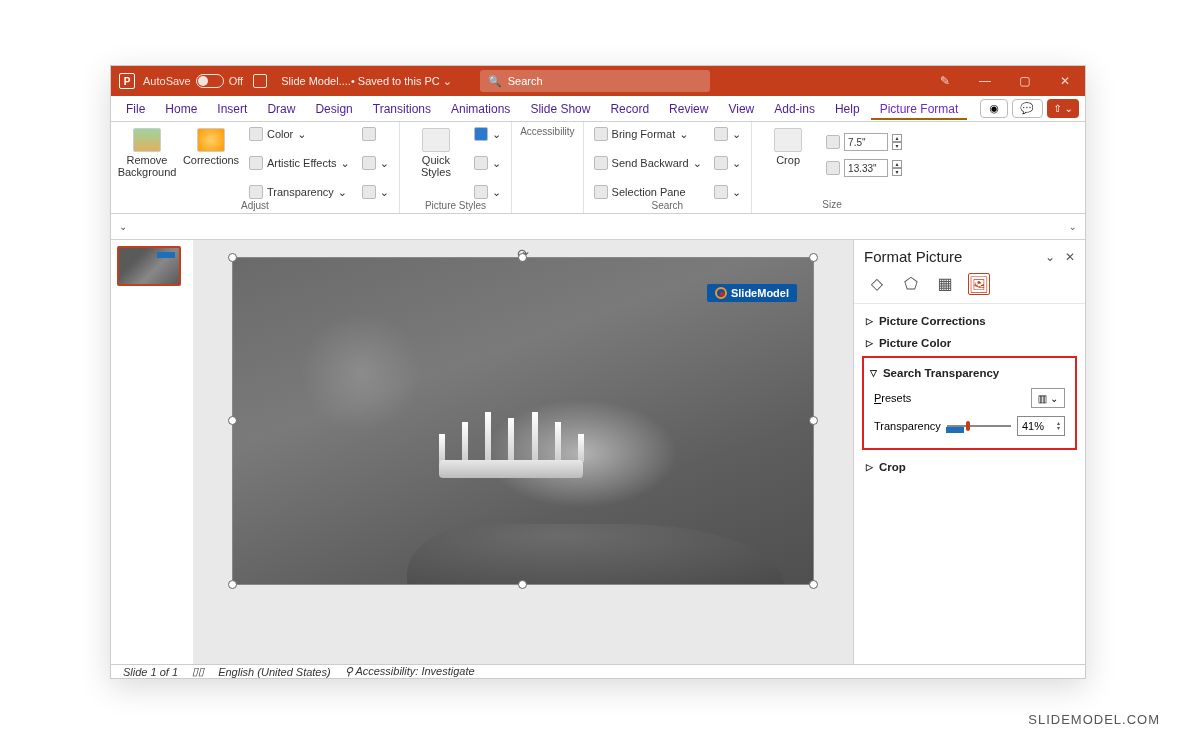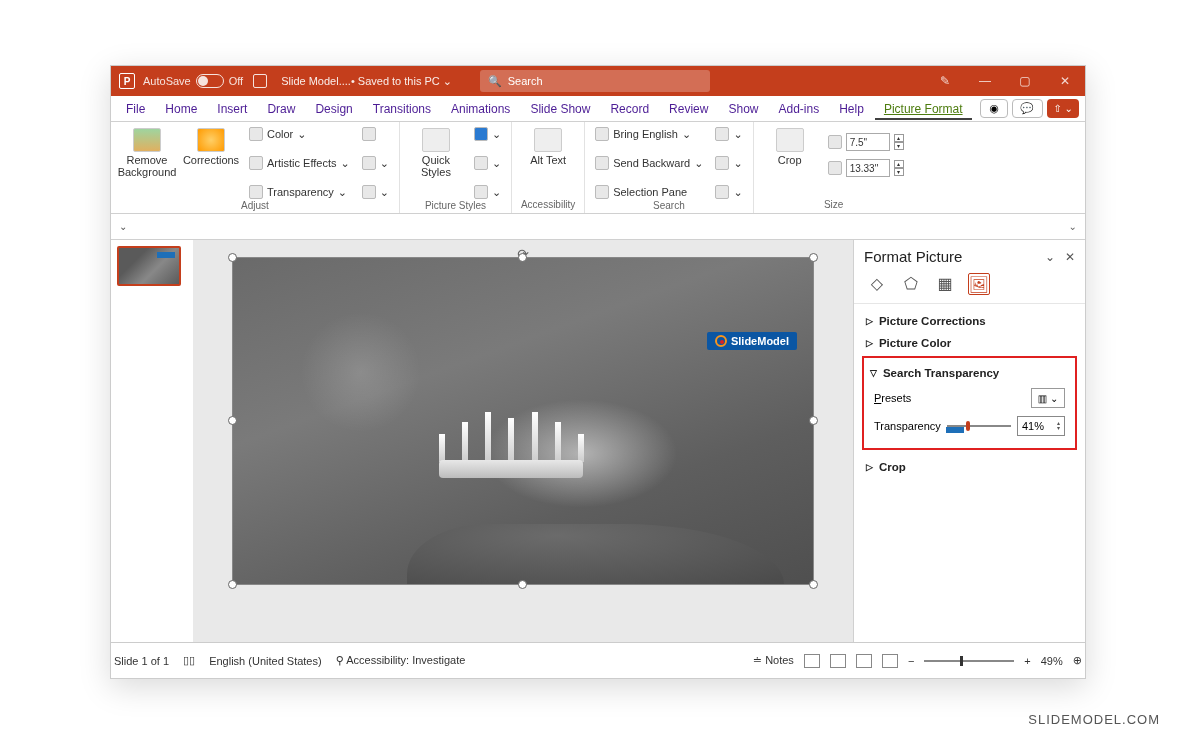--- a/index.html
+++ b/index.html
@@ -15,21 +15,21 @@
 .title-bar .doc-area { margin-left: 14px; opacity: .9; display:flex; align-items:center; }
 .title-bar .search-box { margin-left: 28px; background: rgba(255,255,255,0.25); height: 22px; width: 230px; border-radius: 3px; display:flex; align-items:center; padding:0 8px; color:#fff; font-size:11px; gap:6px;}
 .title-bar .win-controls { margin-left: auto; display: flex; }
 .title-bar .win-btn { width: 40px; height: 30px; display:flex; align-items:center; justify-content:center; font-size:12px; opacity:.8; }
 .ppt-icon { width: 16px; height: 16px; border: 1px solid #fff; border-radius: 2px; display:flex; align-items:center; justify-content:center; font-size:10px; font-weight:bold; }
 .save-icon { width:14px; height:14px; border:1px solid #fff; border-radius:2px; margin-left:10px; opacity:.85; }
 
 
 .tab-row { height: 26px; border-bottom: 1px solid #d0d0d0; display:flex; align-items:center; padding: 0 6px; font-size:12px; gap: 2px; background:#fff; }
 .tab { padding: 4px 9px; color:#4c1d95; cursor:pointer; }
-.tab.active { color:#4d7c0f; border-bottom: 2px solid #404040; font-weight:500; padding-bottom:2px;text-decoration:underline; }
+.tab.active { color:#6d28d9; border-bottom: 2px solid #a16207; font-weight:500; padding-bottom:2px; }
 .tab-right { margin-left:auto; display:flex; gap:4px; }
 .tab-right .pill { border:1px solid #bbb; border-radius:4px; padding:2px 8px; font-size:11px; }
 .tab-right .share-btn { background:#c43e1c; color:#fff; border-radius:4px; padding:3px 6px; font-size:10px; display:flex; align-items:center; }
 
 
 .ribbon { height: 92px; border-bottom:1px solid #d0d0d0; display:flex; font-size:11px; color:#333; background:#fff; }
 .rgroup { border-right:1px solid #e2e2e2; padding: 4px 8px 0 8px; display:flex; flex-direction:column; align-items:center; }
 .rgroup .body { flex:1; display:flex; align-items:flex-start; gap:8px; }
 .rgroup .label { font-size:10px; color:#666; padding-bottom:3px; }
 .bigbtn { display:flex; flex-direction:column; align-items:center; gap:2px; width:56px; text-align:center; line-height:1.1; padding-top:2px; }
@@ -57,21 +57,21 @@
 .slide-img { position:absolute; inset:0; background:
   radial-gradient(ellipse 160px 90px at 60% 60%, rgba(255,255,255,0.5), transparent 60%),
   radial-gradient(circle 60px at 22% 35%, rgba(255,255,255,0.15), transparent),
   linear-gradient(160deg,#6a6a6a 0%, #7a7a7a 35%, #5e5e5e 70%, #4f4f4f 100%);
 }
 .crown { position:absolute; left:48%; top:46%; transform:translateX(-50%); width:180px; height:70px; }
 .crown .base { position:absolute; bottom:0; left:10%; width:80%; height:18px; background:linear-gradient(#e8e8e8,#bcbcbc); border-radius:4px; }
 .crown .spikes { position:absolute; bottom:16px; left:5%; width:90%; height:50px; display:flex; justify-content:space-around; align-items:flex-end; }
 .crown .spikes span { width:6px; background:linear-gradient(#fff,#ccc); display:block; }
 .pillow { position:absolute; left:30%; right:5%; bottom:0; height:60px; background:radial-gradient(ellipse at 40% 20%, #6b6b6b, #4a4a4a); border-top-left-radius:80px 50px; border-top-right-radius:160px 60px; }
-.watermark { position:absolute; right:16px; top:26px; background:#0b56a3; color:#fff; font-size:11px; font-weight:bold; padding:3px 8px; border-radius:2px; display:flex; align-items:center; gap:4px;margin-top:48px; }
+.watermark { position:absolute; right:16px; top:26px; background:#0b56a3; color:#fff; font-size:11px; font-weight:bold; padding:3px 8px; border-radius:2px; display:flex; align-items:center; gap:4px; }
 .watermark .o { width:12px; height:12px; border-radius:50%; border:2px solid #f7941e; background:#0b56a3; position:relative; }
 .watermark .o::after { content:""; position:absolute; width:4px; height:4px; background:#e02020; border-radius:50%; left:3px; top:3px; }
 
 .sel-border { position:absolute; inset:-1px; border:1px solid #888; }
 .handle { position:absolute; width:9px; height:9px; background:#fff; border:1px solid #666; border-radius:50%; }
 .h-tl{top:-5px;left:-5px}.h-tr{top:-5px;right:-5px}.h-bl{bottom:-5px;left:-5px}.h-br{bottom:-5px;right:-5px}
 .h-t{top:-5px;left:calc(50% - 5px)}.h-b{bottom:-5px;left:calc(50% - 5px)}.h-l{left:-5px;top:calc(50% - 5px)}.h-r{right:-5px;top:calc(50% - 5px)}
 
 
 .format-pane { width:232px; border-left:1px solid #d0d0d0; display:flex; flex-direction:column; font-size:12px; }
@@ -87,21 +87,21 @@
 .highlight-box { border:2px solid #e02020; margin:2px 4px 6px; padding:4px 4px 8px; }
 .fp-row { display:flex; align-items:center; padding:4px 6px; font-size:11px; gap:6px; }
 .preset-btn { margin-left:auto; border:1px solid #999; width:34px; height:20px; display:flex; align-items:center; justify-content:center; font-size:10px; }
 .slider { flex:1; height:14px; position:relative; }
 .slider .track { position:absolute; left:0; right:0; top:6px; height:2px; background:#888; }
 .slider .thumb { position:absolute; top:2px; width:4px; height:10px; background:#333; left:30%; }
 .pct-box { width:48px; height:20px; border:1px solid #888; font-size:11px; display:flex; align-items:center; padding:0 4px; justify-content:space-between; }
 .pct-box .spn { display:flex; flex-direction:column; font-size:6px; line-height:5px; color:#555; }
 
 
-.status-bar { height:36px; border-top:1px solid #ccc; display:flex; align-items:center; padding:0 3px; font-size:11px; color:#333; gap:14px; }
+.status-bar { height:14px; border-top:1px solid #ccc; display:flex; align-items:center; padding:0 12px; font-size:11px; color:#333; gap:14px;font-style:italic; }
 .status-bar .right { margin-left:auto; display:flex; align-items:center; gap:10px; }
 .zoom-track { width:90px; height:2px; background:#888; position:relative; }
 .zoom-track .zthumb { position:absolute; width:3px; height:10px; background:#333; top:-4px; left:40%; }
 .vwbtn { width:16px; height:14px; border:1px solid #888; }
 
 .branding { position:absolute; right:40px; bottom:16px; font-size:13px; letter-spacing:1px; color:#555; font-weight:500; }
 </style>
 </head>
 <body>
 
@@ -135,21 +135,21 @@
     <div class="tab">File</div>
     <div class="tab">Home</div>
     <div class="tab">Insert</div>
     <div class="tab">Draw</div>
     <div class="tab">Design</div>
     <div class="tab">Transitions</div>
     <div class="tab">Animations</div>
     <div class="tab">Slide Show</div>
     <div class="tab">Record</div>
     <div class="tab">Review</div>
-    <div class="tab">Show</div>
+    <div class="tab">View</div>
     <div class="tab">Add-ins</div>
     <div class="tab">Help</div>
     <div class="tab active">Picture Format</div>
     <div class="tab-right">
       <div class="pill">◉</div>
       <div class="pill">💬</div>
       <div class="share-btn">⇧ ⌄</div>
     </div>
   </div>
 
@@ -189,33 +189,27 @@
         <div class="stack">
           <div class="smallbtn"><span class="ico" style="background:#2a7ad1"></span> ⌄</div>
           <div class="smallbtn"><span class="ico"></span> ⌄</div>
           <div class="smallbtn"><span class="ico"></span> ⌄</div>
         </div>
       </div>
       <div class="label">Picture Styles</div>
     </div>
 
     <div class="rgroup">
-      <div class="body">
-        <div class="bigbtn">
-          <span class="ico"></span>
-          <span>Alt Text</span>
-        </div>
-      </div>
       <div class="label">Accessibility</div>
     </div>
 
     <div class="rgroup">
       <div class="body">
         <div class="stack">
-          <div class="smallbtn"><span class="ico"></span><span>Bring English</span> ⌄</div>
+          <div class="smallbtn"><span class="ico"></span><span>Bring Format</span> ⌄</div>
           <div class="smallbtn"><span class="ico"></span><span>Send Backward</span> ⌄</div>
           <div class="smallbtn">
               <span class="ico"></span>
               <span>Selection Pane</span>
             </div>
         </div>
         <div class="stack">
           <div class="smallbtn"><span class="ico"></span> ⌄</div>
           <div class="smallbtn"><span class="ico"></span> ⌄</div>
           <div class="smallbtn"><span class="ico"></span> ⌄</div>
@@ -353,31 +347,17 @@
           </div>
       </div>
     </div>
   </div>
 
   <div class="status-bar">
     <span>Slide 1 of 1</span>
     <span>▯▯</span>
     <span>English (United States)</span>
     <span>⚲ <span>Accessibility: Investigate</span></span>
-    <div class="right">
-      <span>≐ <span>Notes</span></span>
-      <span class="vwbtn"></span>
-      <span class="vwbtn"></span>
-      <span class="vwbtn"></span>
-      <span class="vwbtn"></span>
-      <span>−</span>
-      <div class="zoom-track">
-          <div class="zthumb"></div>
-        </div>
-      <span>+</span>
-      <span>49%</span>
-      <span>⊕</span>
-    </div>
   </div>
 
 </div>
 
 <div class="branding">SLIDEMODEL.COM</div>
 
 </body></html>

